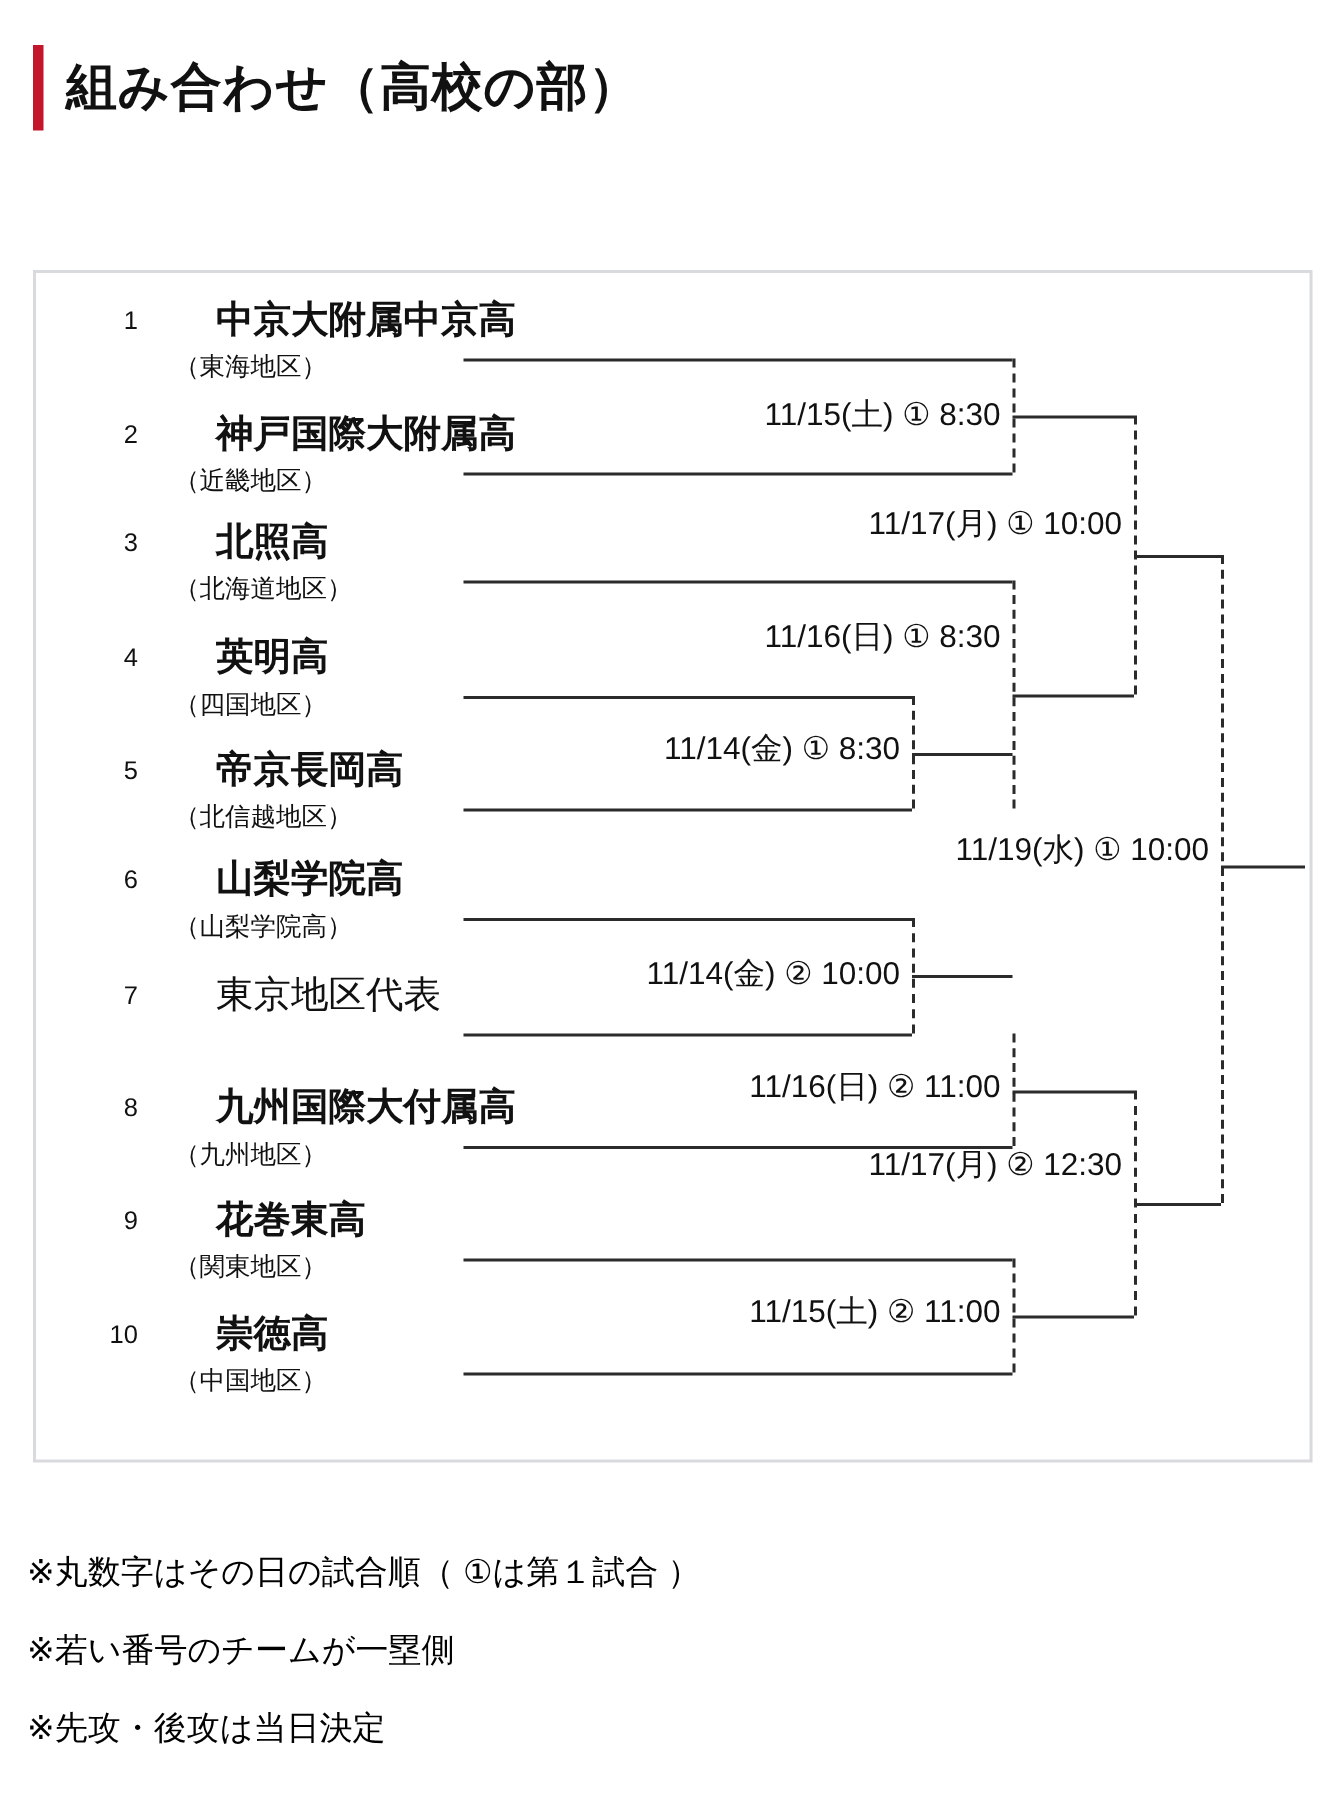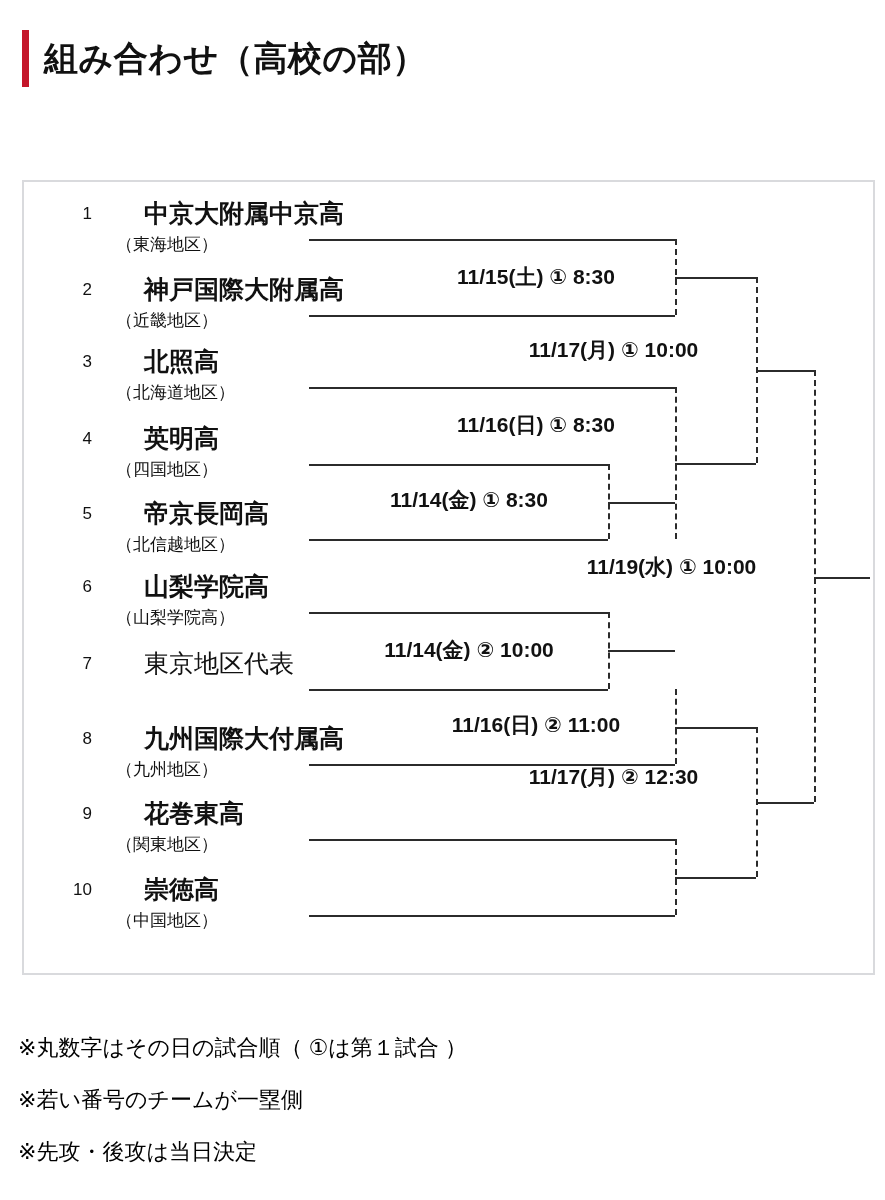--- a/index.html
+++ b/index.html
@@ -104,25 +104,25 @@
   .vline {
     position: absolute;
     width: 0;
     border-left: 2px dashed #2b2b2b;
   }
 
   
   .match-label {
     position: absolute;
     font-size: 21px;
-    font-weight: bold;
+    font-weight: normal;
     line-height: 26px;
     white-space: nowrap;
     color: #111;
-    text-align: center;
+    text-align: right;
   }
 
   
   .notes {
     position: absolute;
     left: 18px;
     top: 1022px;
     width: 800px;
   }
   .note-line {
@@ -227,20 +227,21 @@
 
     <div class="vline" style="left:790px; top:188px; height:432px;"></div>
     <div class="hline" style="left:790px; top:395px; width:56px;"></div>
 
     <div class="match-label" style="left:381px; top:82px;  width:262px;">11/15(土) ① 8:30</div>
     <div class="match-label" style="left:381px; top:230px; width:262px;">11/16(日) ① 8:30</div>
     <div class="match-label" style="left:314px; top:305px; width:262px;">11/14(金) ① 8:30</div>
     <div class="match-label" style="left:455px; top:155px; width:269px;">11/17(月) ① 10:00</div>
     <div class="match-label" style="left:314px; top:455px; width:262px;">11/14(金) ② 10:00</div>
     <div class="match-label" style="left:381px; top:530px; width:262px;">11/16(日) ② 11:00</div>
+    <div class="match-label" style="left:381px; top:680px; width:262px;">11/15(土) ② 11:00</div>
     <div class="match-label" style="left:455px; top:582px; width:269px;">11/17(月) ② 12:30</div>
     <div class="match-label" style="left:513px; top:372px; width:269px;">11/19(水) ① 10:00</div>
 
   </div>
 </div>
 
 <div class="notes">
   <div class="note-line">※丸数字はその日の試合順（ ①は第１試合 ）</div>
   <div class="note-line">※若い番号のチームが一塁側</div>
   <div class="note-line">※先攻・後攻は当日決定</div>

